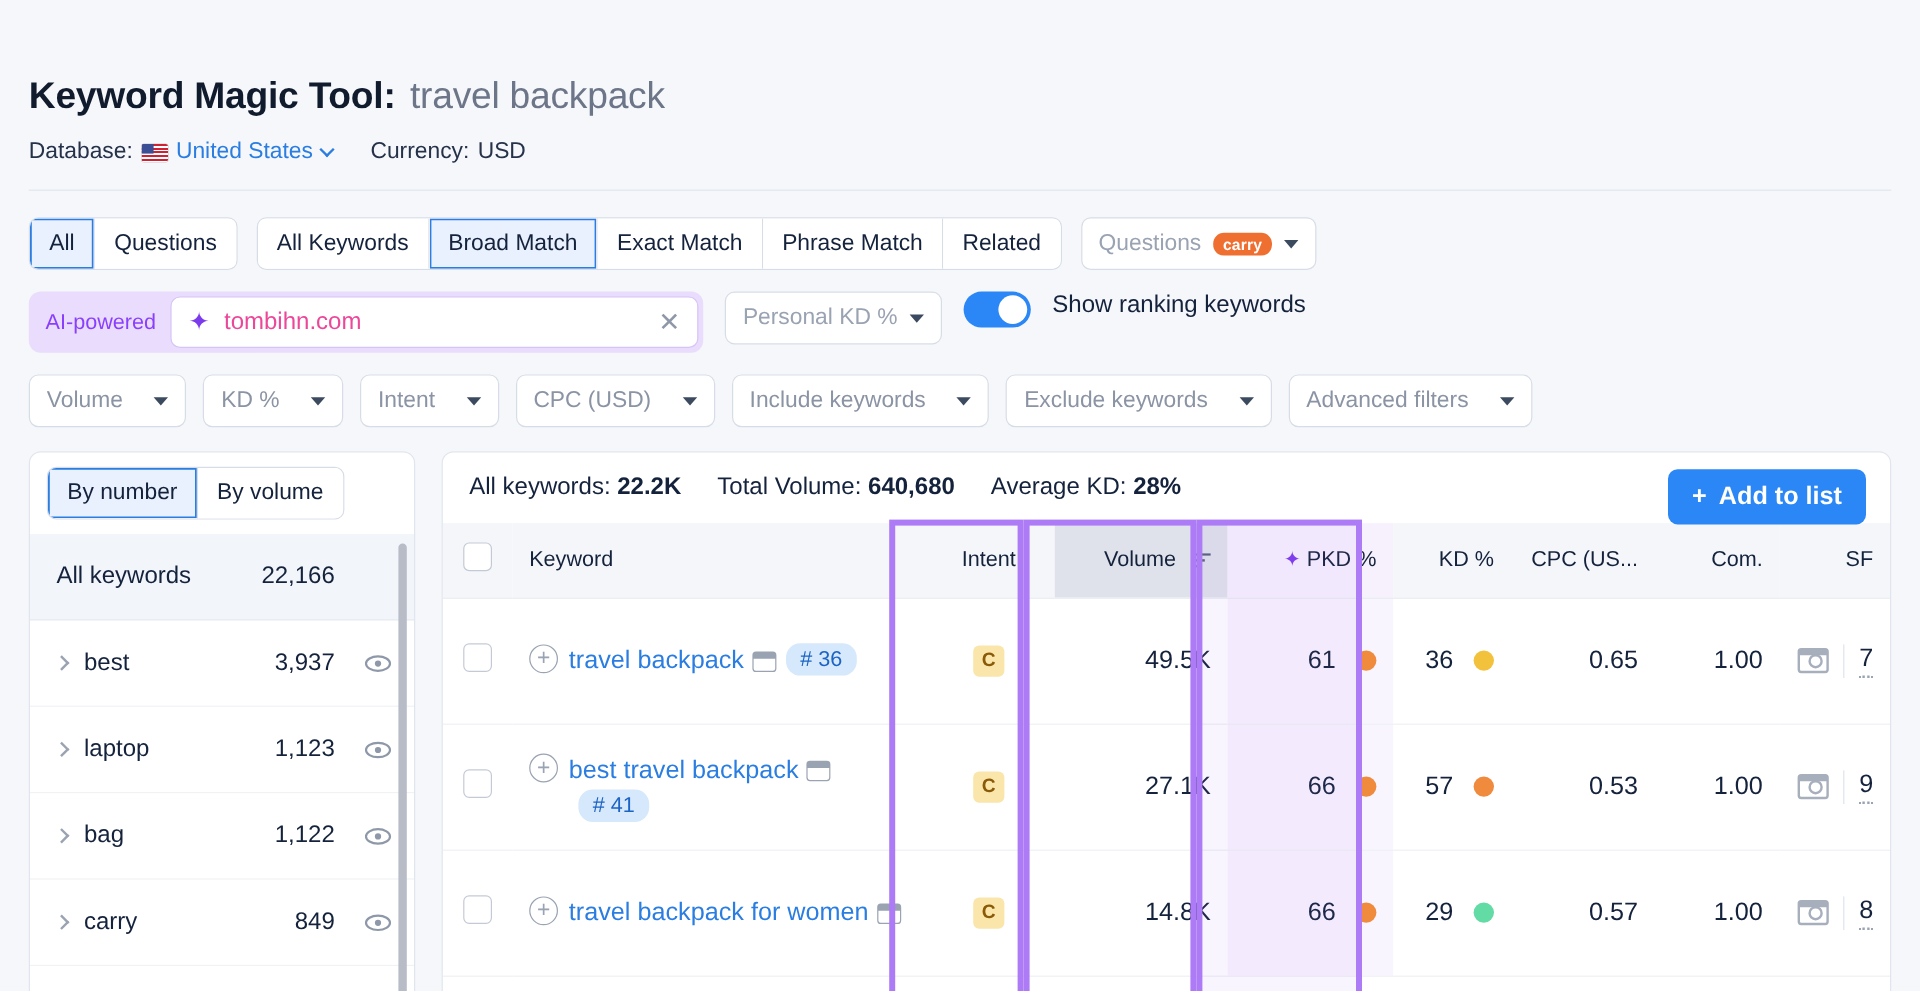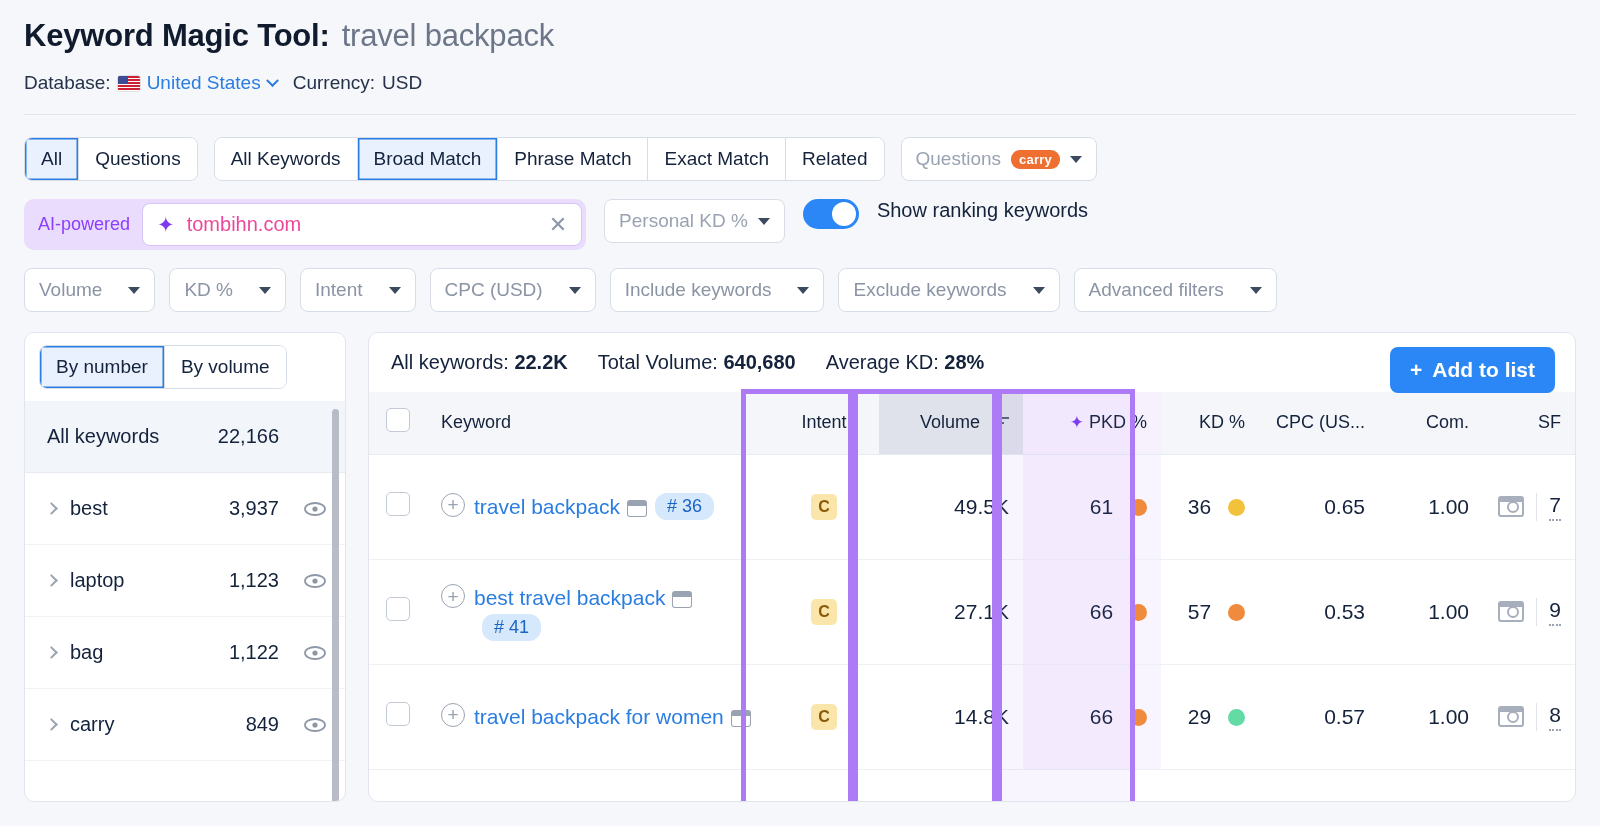--- a/index.html
+++ b/index.html
@@ -10,24 +10,24 @@
     color: #14223c;
     overflow: hidden;
   }
 
   
   .header { padding: 18px 24px 0 24px; }
   .title-row {
     display: flex; align-items: baseline; gap: 12px;
     font-size: 31px; font-weight: 700; letter-spacing: -0.2px;
   }
-  .title-main { color: #111b2e; }
+  .title-main { color: #111b2e; margin-top: 44px; }
   .title-query { color: #6c7688; font-weight: 400; }
   .meta-row {
-    display: flex; align-items: center; gap: 16px;
+    display: flex; align-items: center; gap: 32px;
     margin-top: 18px; font-size: 19px; color: #26324a;
   }
   .meta-item { display: flex; align-items: center; gap: 7px; }
   .flag {
     width: 22px; height: 15px; border-radius: 2px; display: inline-block;
     position: relative; overflow: hidden; background: #fff;
     box-shadow: 0 0 0 0.5px rgba(0,0,0,.18);
   }
   .flag .stripes {
     position: absolute; inset: 0;
@@ -268,22 +268,22 @@
 </div>
 
 <div class="tabbar">
   <div class="seg">
     <button class="segbtn active">All</button>
     <button class="segbtn">Questions</button>
   </div>
   <div class="seg">
     <button class="segbtn">All Keywords</button>
     <button class="segbtn active">Broad Match</button>
+    <button class="segbtn">Exact Match</button>
     <button class="segbtn">Phrase Match</button>
-    <button class="segbtn">Exact Match</button>
     <button class="segbtn">Related</button>
   </div>
   <button class="pillbtn">
     <span>Questions</span>
     <span class="beta">carry</span>
     <span class="caret"></span>
   </button>
 </div>
 
 <div class="airow">

